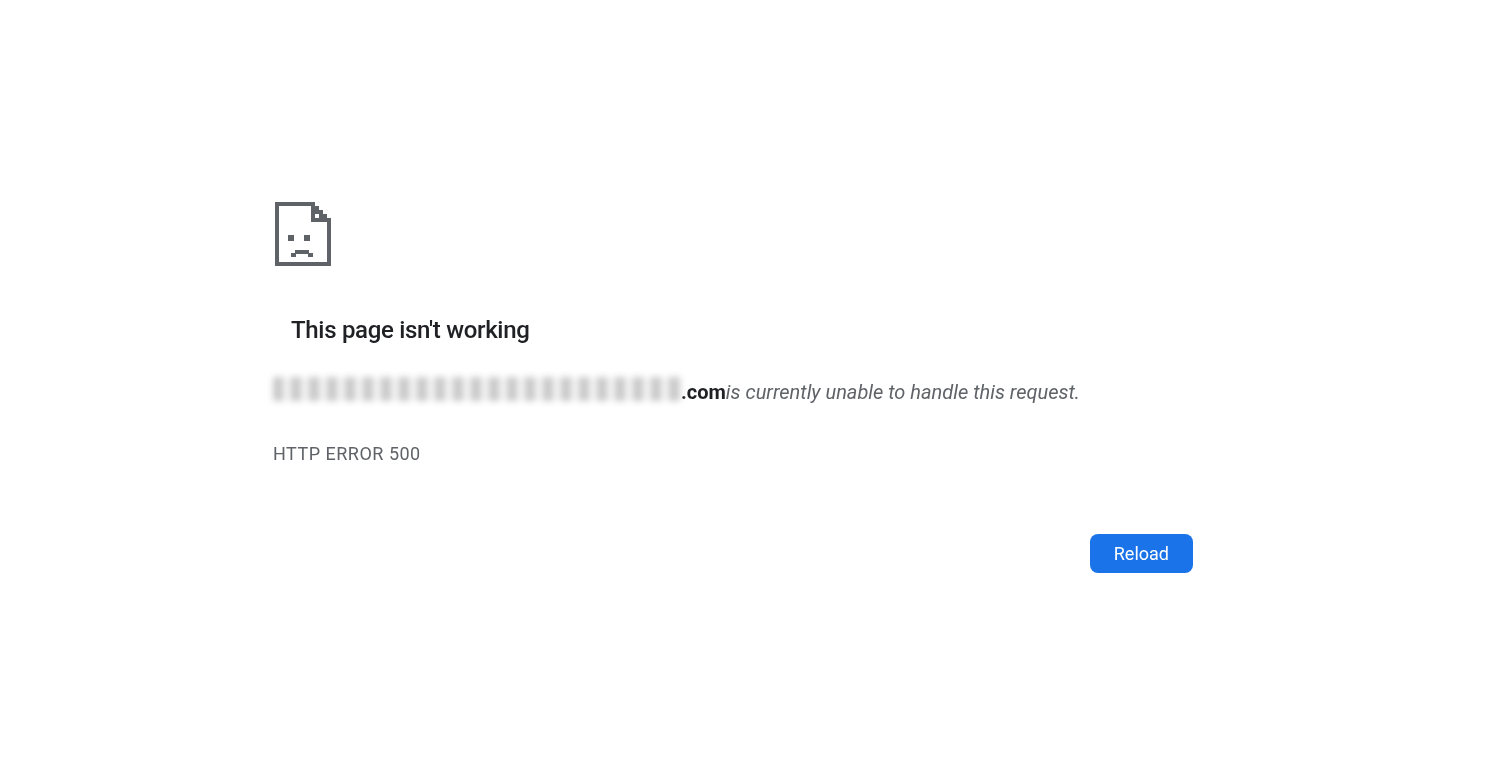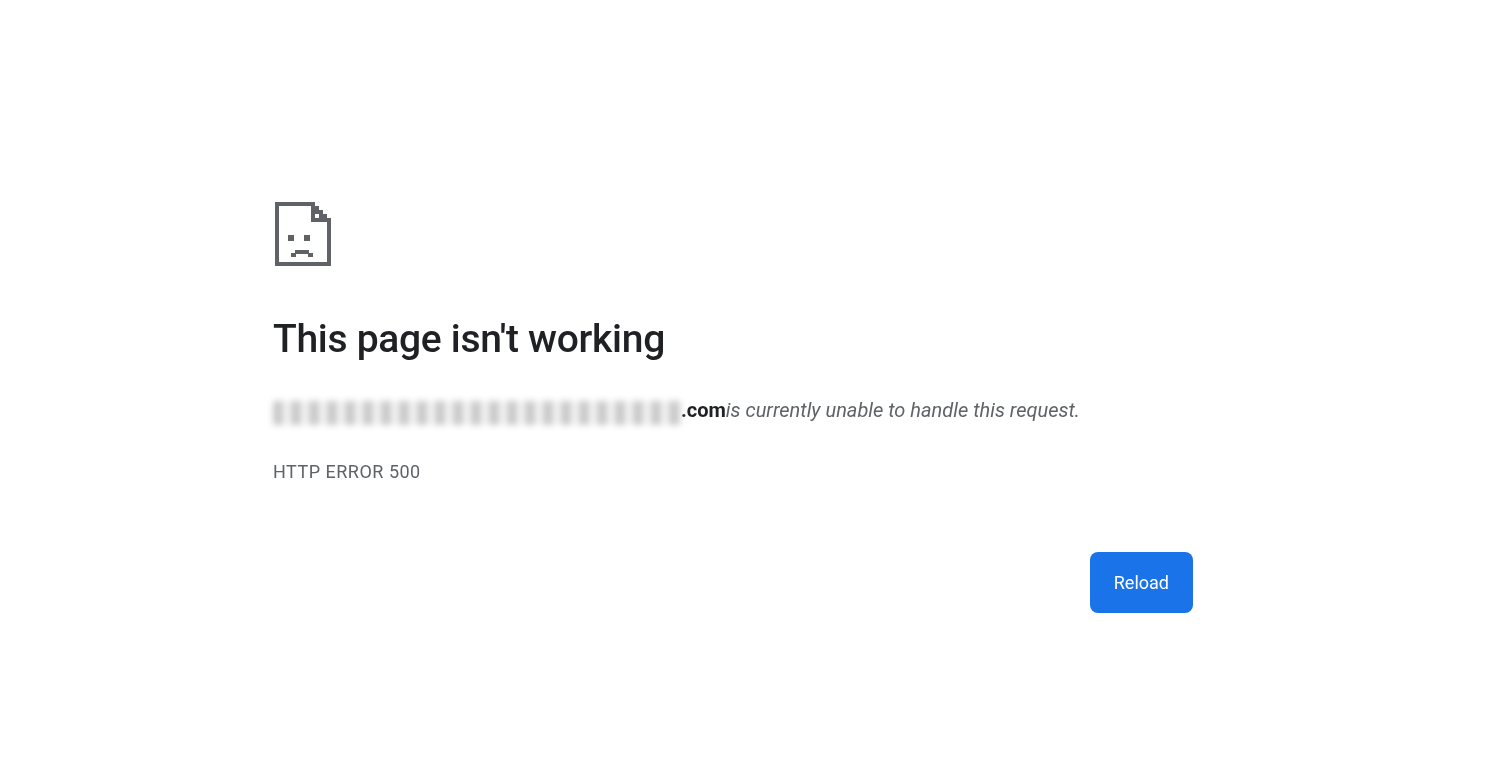--- a/index.html
+++ b/index.html
@@ -20,34 +20,35 @@
       top: 200px;
       width: 920px;
     }
     .icon-wrap {
       margin-bottom: 48px;
     }
     .icon-wrap svg {
       display: block;
     }
     .heading {
-      font-size: 39px;
+      font-size: 24px;
       font-weight: 500;
       color: #202124;
       letter-spacing: -0.3px;
       margin-bottom: 32px;
       line-height: 1.2;
+      margin-left: 18px;
     }
     .message-line {
       font-size: 20px;
       color: #5f6368;
       line-height: 1.5;
       margin-bottom: 24px;
       display: flex;
-      align-items: flex-end;
+      align-items: flex-start;
       flex-wrap: wrap;
     }
     .redacted {
       display: inline-block;
       width: 410px;
       height: 24px;
       background: repeating-linear-gradient(
         90deg,
         rgba(100,100,100,0.35) 0px,
         rgba(100,100,100,0.35) 10px,
@@ -78,21 +79,21 @@
     .button-row {
       display: flex;
       justify-content: flex-end;
     }
     .reload-btn {
       background: #1a73e8;
       color: #ffffff;
       border: none;
       font-size: 18px;
       font-weight: 400;
-      padding: 20px 24px;
+      padding: 9px 24px;
       border-radius: 8px;
       cursor: pointer;
       font-family: inherit;
     }
   </style>
 </head>
 <body>
 
 <div class="error-container">
   <div class="icon-wrap">

